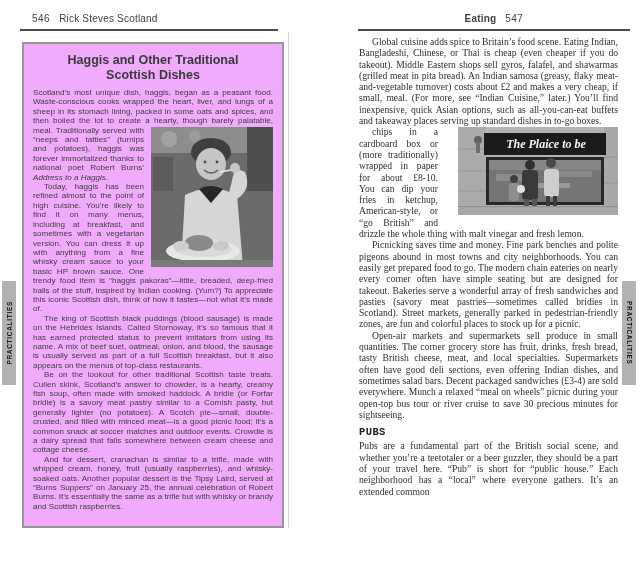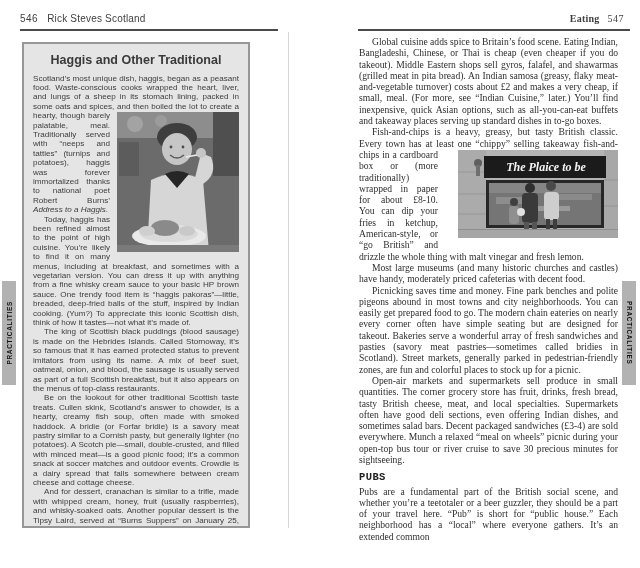--- a/index.html
+++ b/index.html
@@ -3,40 +3,40 @@
 <meta charset="utf-8">
 <style>
   html,body{margin:0;padding:0;background:#ffffff;}
   .sheet{position:relative;width:640px;height:568px;background:#ffffff;overflow:hidden;
          font-family:"Liberation Sans",sans-serif;color:#333;}
 
   
   .pg-header{position:absolute;top:13px;font-size:10px;color:#3f3f3f;letter-spacing:0.2px;
              font-family:"Liberation Sans",sans-serif;white-space:nowrap;}
   .pg-header .pnum{letter-spacing:0.5px;}
-  .hdr-left{left:20px;}
-  .hdr-right{right:16px;left:358px;text-align:right;font-family:Liberation Serif, serif;}
+  .hdr-left{left:32px;}
+  .hdr-right{right:10px;left:358px;text-align:center;}
   .hdr-right .sect{font-weight:bold;}
   .hrule{position:absolute;top:29px;height:1.5px;background:#4a4a4a;}
   .hrule-l{left:20px;width:258px;}
   .hrule-r{left:358px;width:272px;}
   .page-edge{position:absolute;left:288px;top:32px;width:1px;height:496px;background:#d8d8d8;}
 
   
   .tab{position:absolute;top:281px;width:14px;height:104px;background:#b2b2b2;
        display:flex;align-items:center;justify-content:center;}
   .tab span{writing-mode:vertical-rl;font:bold 6.5px "Liberation Sans",sans-serif;
             letter-spacing:0.7px;color:#151515;white-space:nowrap;}
   .tab-l{left:2px;}
   .tab-l span{transform:rotate(180deg);}
   .tab-r{left:622px;}
 
   
-  .fbox{position:absolute;left:22px;top:42px;width:228px;height:486px;box-sizing:border-box;
-        border:2px solid #979797;padding:7px 9px 6px 9px;overflow:hidden;background:#e5e5e5;}
+  .fbox{position:absolute;left:22px;top:42px;width:262px;height:486px;box-sizing:border-box;
+        border:2px solid #979797;padding:7px 9px 6px 9px;overflow:hidden;background:#f0abfc;}
   .fbox h2{margin:2px 0 6px 0;text-align:center;font-size:12.5px;line-height:14.5px;
            color:#3a3a3a;font-family:"Liberation Sans",sans-serif;}
   .fbox .body{font-size:8.1px;line-height:9.4px;color:#3d3d3d;text-align:justify;}
   .fbox p{margin:0;text-indent:11px;}
   .fbox p.np{text-indent:0;}
   .photo-fl{float:right;margin:1px 0 4px 7px;line-height:0;}
   .ph-haggis{width:122px;height:140px;}
   .ph-chippy{width:160px;height:88px;}
 
   
@@ -62,20 +62,21 @@
   </div>
   <div class="hrule hrule-l"></div>
 
   <div class="tab tab-l">
     <span>PRACTICALITIES</span>
   </div>
 
   <div class="fbox">
     <h2>
       <div>Haggis and Other Traditional</div>
+      <div>Scottish Dishes</div>
     </h2>
     <div class="body">
       <p class="np"><span><span>Scotland’s most unique dish, </span><span class="b">haggis,</span><span> began as a peasant food. Waste-conscious cooks wrapped the heart, liver, and lungs of a sheep in its stomach lining, packed in some oats and spices, and then boiled the lot to create a hearty, though barely </span></span><span class="photo-fl"><svg class="ph-haggis" viewBox="0 0 122 140" xmlns="http://www.w3.org/2000/svg">
           <rect width="122" height="140" fill="#6b6b6b"></rect>
           <rect y="0" width="122" height="26" fill="#8d8d8d"></rect>
           <circle cx="18" cy="12" r="8" fill="#a3a3a3"></circle>
           <circle cx="44" cy="9" r="6" fill="#9b9b9b"></circle>
           <rect x="96" y="0" width="26" height="64" fill="#4f4f4f"></rect>
           <rect x="2" y="30" width="20" height="34" fill="#5c5c5c"></rect>
           <ellipse cx="60" cy="25" rx="20" ry="14" fill="#3e3e3e"></ellipse>
@@ -109,21 +110,21 @@
     <span class="pnum">547</span>
   </div>
   <div class="hrule hrule-r"></div>
 
   <div class="tab tab-r">
     <span>PRACTICALITIES</span>
   </div>
 
   <div class="rcol">
     <p><span class="b">Global cuisine</span><span> adds spice to Britain’s food scene. Eating Indian, Bangladeshi, Chinese, or Thai is cheap (even cheaper if you do takeout). Middle Eastern shops sell gyros, falafel, and shawarmas (grilled meat in pita bread). An Indian samosa (greasy, flaky meat-and-vegetable turnover) costs about £2 and makes a very cheap, if small, meal. (For more, see “Indian Cuisine,” later.) You’ll find inexpensive, quick Asian options, such as all-you-can-eat buffets and takeaway places serving up standard dishes in to-go boxes.</span></p>
-    <p><span><span class="b">Fish-and-chips</span><span> is a heavy, greasy, but tasty British classic. Every town has at least one “chippy” selling takeaway fish-and-</span></span><span class="photo-fl"><svg class="ph-chippy" viewBox="0 0 160 88" xmlns="http://www.w3.org/2000/svg">
+    <p><span class="photo-fl"><svg class="ph-chippy" viewBox="0 0 160 88" xmlns="http://www.w3.org/2000/svg">
         <rect width="160" height="88" fill="#b4b4b4"></rect>
         <rect x="0" y="0" width="28" height="88" fill="#ababab"></rect>
         <rect x="146" y="0" width="14" height="88" fill="#a8a8a8"></rect>
         <line x1="0" y1="22" x2="28" y2="22" stroke="#979797" stroke-width="1"></line>
         <line x1="0" y1="44" x2="28" y2="44" stroke="#979797" stroke-width="1"></line>
         <line x1="0" y1="64" x2="28" y2="64" stroke="#979797" stroke-width="1"></line>
         <line x1="146" y1="30" x2="160" y2="30" stroke="#949494" stroke-width="1"></line>
         <line x1="146" y1="56" x2="160" y2="56" stroke="#949494" stroke-width="1"></line>
         <circle cx="20" cy="13" r="4" fill="#5f5f5f"></circle>
         <rect x="18" y="15" width="4" height="11" fill="#6f6f6f"></rect>
@@ -142,20 +143,19 @@
         <circle cx="93" cy="36" r="5" fill="#4a4a4a"></circle>
         <rect x="86" y="42" width="15" height="28" rx="4" fill="#cecece"></rect>
         <rect x="88" y="69" width="4" height="14" fill="#3d3d3d"></rect>
         <rect x="95" y="69" width="4" height="14" fill="#3d3d3d"></rect>
         <circle cx="56" cy="52" r="4" fill="#404040"></circle>
         <rect x="51" y="56" width="10" height="18" rx="3" fill="#8f8f8f"></rect>
         <circle cx="63" cy="62" r="4" fill="#e0e0e0"></circle>
         <rect y="79" width="160" height="1.5" fill="#8f8f8f"></rect>
         <rect y="80" width="160" height="8" fill="#a6a6a6"></rect>
       </svg></span><span><span>chips in a cardboard box or (more traditionally) wrapped in paper for about £8-10. You can dip your fries in ketchup, American-style, or “go British” and drizzle the whole thing with malt vinegar and fresh lemon.</span></span></p>
-    <p><span>Most large </span><span class="b">museums</span><span> (and many historic </span><span class="b">churches</span><span> and </span><span class="b">castles</span><span>) have handy, moderately priced cafeterias with decent food.</span></p>
     <p><span class="b">Picnicking</span><span> saves time and money. Fine park benches and polite pigeons abound in most towns and city neighborhoods. You can easily get prepared food to go. The modern chain eateries on nearly every corner often have simple seating but are designed for takeout. Bakeries serve a wonderful array of fresh sandwiches and pasties (savory meat pastries—sometimes called bridies in Scotland). Street markets, generally parked in pedestrian-friendly zones, are fun and colorful places to stock up for a picnic.</span></p>
     <p><span>Open-air markets and supermarkets sell produce in small quantities. The corner grocery store has fruit, drinks, fresh bread, tasty British cheese, meat, and local specialties. Supermarkets often have good deli sections, even offering Indian dishes, and sometimes salad bars. Decent packaged sandwiches (£3-4) are sold everywhere. Munch a relaxed “meal on wheels” picnic during your open-top bus tour or river cruise to save 30 precious minutes for sightseeing.</span></p>
     <h3>PUBS</h3>
     <p class="np"><span>Pubs are a fundamental part of the British social scene, and whether you’re a teetotaler or a beer guzzler, they should be a part of your travel here. “Pub” is short for “public house.” Each neighborhood has a “local” where everyone gathers. It’s an extended common</span></p>
   </div>
 
 </div>
 
 </body></html>

